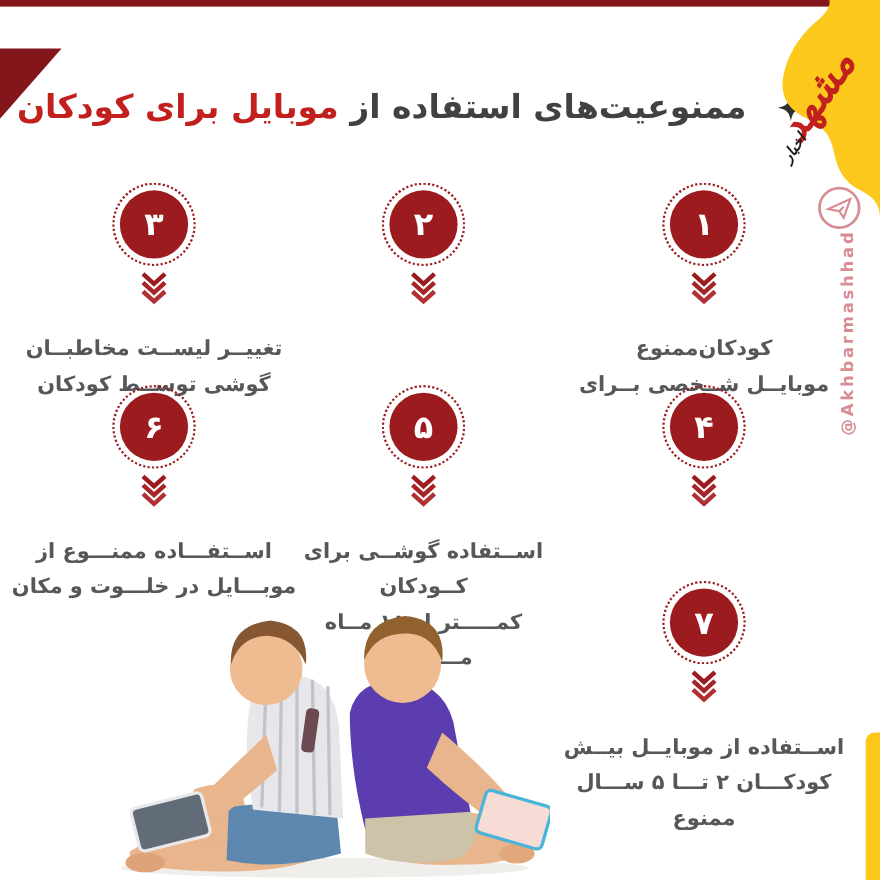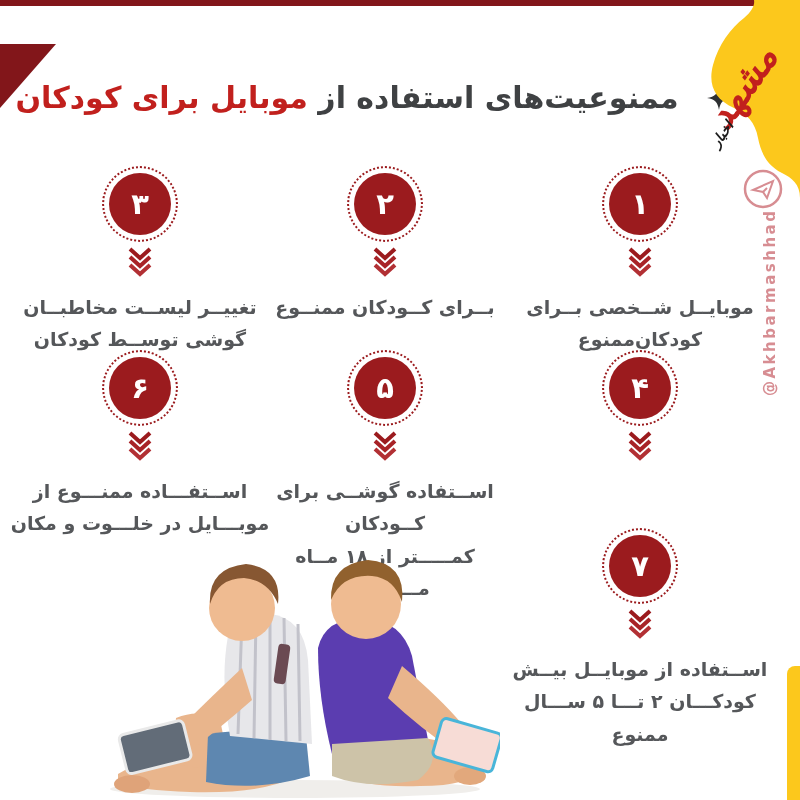--- a/index.html
+++ b/index.html
@@ -27,21 +27,21 @@
           transform:rotate(180deg);font-size:15px;font-weight:600;letter-spacing:2.5px;
           color:var(--pink,#d78d92);}
   
   .item{position:absolute;width:260px;display:flex;flex-direction:column;align-items:center;direction:rtl;}
   .ring{width:76px;height:76px;border-radius:50%;border:2px dotted var(--maroon,#9b1b1e);
         display:flex;align-items:center;justify-content:center;box-sizing:border-box;}
   .num-circle{width:62px;height:62px;border-radius:50%;background:var(--maroon,#9b1b1e);
               color:#fff;display:flex;align-items:center;justify-content:center;
               font-size:29px;font-weight:bold;}
   .chev{margin-top:5px;}
-  .lines{margin-top:14px;text-align:center;font-size:19px;font-weight:600;line-height:1.7;
+  .lines{margin-top:24px;text-align:center;font-size:19px;font-weight:600;line-height:1.7;
          color:var(--text-gray,#55575a);}
   #item1{left:510px;top:166px;} #item2{left:255px;top:166px;} #item3{left:10px;top:166px;}
   #item4{left:510px;top:350px;} #item5{left:255px;top:350px;} #item6{left:10px;top:350px;}
   #item7{left:510px;top:528px;}
   
   .boys{position:absolute;left:80px;top:548px;width:420px;height:252px;}
   
   .side-strip{position:absolute;right:0;top:666px;width:13px;height:134px;
               background:var(--yellow,#fcc81c);border-radius:8px 0 0 0;}
 </style>
@@ -88,36 +88,35 @@
   <div class="item" id="item1">
     <div class="ring">
       <div class="num-circle">۱</div>
     </div>
     <svg class="chev" width="28" height="30" viewBox="0 0 28 30">
       <path d="M4,2 L14,11 L24,2" fill="none" stroke="#9b1b1e" stroke-width="4"></path>
       <path d="M4,10 L14,19 L24,10" fill="none" stroke="#a82327" stroke-width="4"></path>
       <path d="M4,18 L14,27 L24,18" fill="none" stroke="#b23034" stroke-width="4"></path>
     </svg>
     <div class="lines">
+      <div>کودکان‌ممنوع</div>
       <div>موبایــل شــخصی بــرای</div>
-      <div>کودکان‌ممنوع</div>
     </div>
   </div>
 
   <div class="item" id="item2">
     <div class="ring">
       <div class="num-circle">۲</div>
     </div>
     <svg class="chev" width="28" height="30" viewBox="0 0 28 30">
       <path d="M4,2 L14,11 L24,2" fill="none" stroke="#9b1b1e" stroke-width="4"></path>
       <path d="M4,10 L14,19 L24,10" fill="none" stroke="#a82327" stroke-width="4"></path>
       <path d="M4,18 L14,27 L24,18" fill="none" stroke="#b23034" stroke-width="4"></path>
     </svg>
     <div class="lines">
-      <div>بــرای کــودکان ممنــوع</div>
     </div>
   </div>
 
   <div class="item" id="item3">
     <div class="ring">
       <div class="num-circle">۳</div>
     </div>
     <svg class="chev" width="28" height="30" viewBox="0 0 28 30">
       <path d="M4,2 L14,11 L24,2" fill="none" stroke="#9b1b1e" stroke-width="4"></path>
       <path d="M4,10 L14,19 L24,10" fill="none" stroke="#a82327" stroke-width="4"></path>

